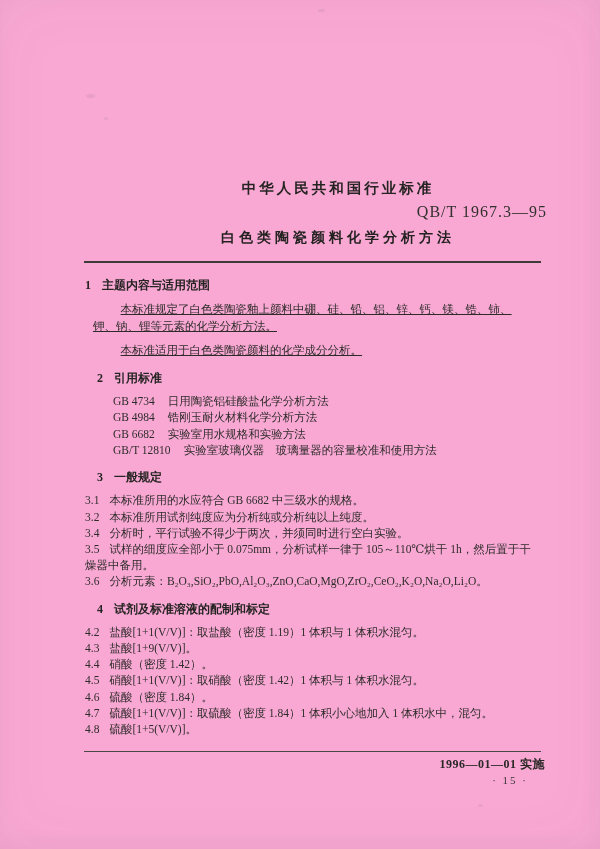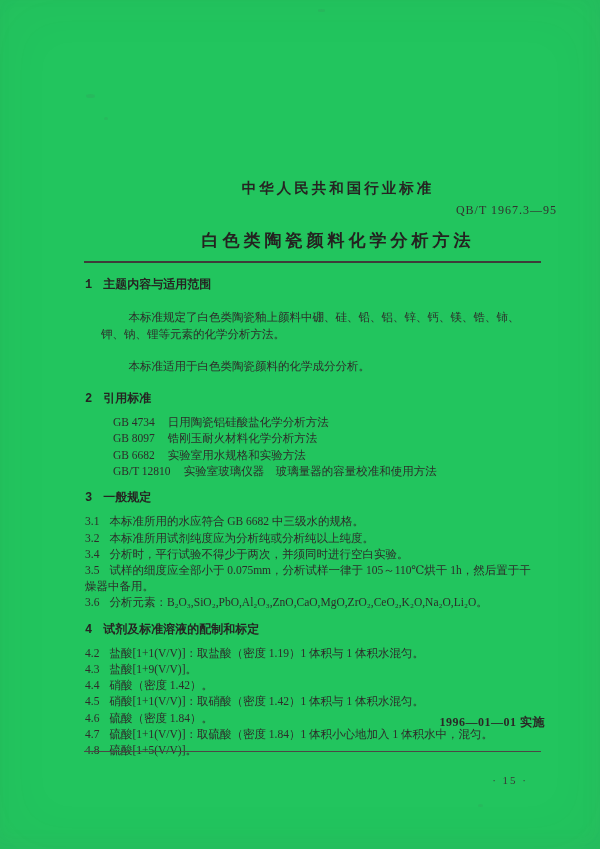--- a/index.html
+++ b/index.html
@@ -5,21 +5,21 @@
   html, body {
     margin: 0;
     padding: 0;
     background: #f4f4f2;
   }
   .sheet {
     position: relative;
     width: 600px;
     height: 849px;
     margin: 0 auto;
-    background: #22c55e;
+    background: #f9a8d4;
     box-shadow: inset 0 0 60px rgba(80,80,75,0.05), inset -4px -6px 18px rgba(120,120,115,0.05);
     overflow: hidden;
     font-family: "Liberation Serif", "DejaVu Serif", serif;
     color: #2e2c2a;
   }
   .center-line {
     position: absolute;
     left: 76px;
     width: 524px;
     text-align: center;
@@ -27,28 +27,28 @@
   .std-type {
     top: 179px;
     font-size: 14.5px;
     font-weight: bold;
     letter-spacing: 3px;
     color: #262422;
   }
   .std-number {
     position: absolute;
     top: 203px;
-    right: 43px;
-    font-size: 12px;
+    right: 53px;
+    font-size: 16px;
     letter-spacing: 1px;
     color: #33312e;
   }
   .doc-title {
     top: 229px;
-    font-size: 17px;
+    font-size: 14px;
     font-weight: bold;
     letter-spacing: 4px;
     color: #242220;
   }
   .rule-top {
     position: absolute;
     top: 261px;
     left: 84px;
     width: 457px;
     border-top: 2px solid #3e3c39;
@@ -59,28 +59,28 @@
     left: 85px;
     width: 456px;
     font-size: 11.5px;
     line-height: 16.2px;
   }
   .sec-heading {
     font-weight: bold;
     font-size: 12px;
     color: #262422;
     margin: 0 0 7px 0;
-    font-family: Liberation Mono, monospace;
   }
   .sec-heading .sec-num { margin-right: 11px; }
-  .sec-heading.gap-before { margin-top: 11px; }
+  .sec-heading.gap-before { margin-top: 11px; margin-left: 12px; }
   .para {
-    margin: 16px;
+    margin: 8px;
     text-indent: 2.4em;
     line-height: 16.5px;
+    text-decoration: underline;
   }
   .ref-row {
     margin-left: 28px;
     line-height: 16.3px;
   }
   .ref-code { margin-right: 13px; white-space: nowrap; text-align: right; }
   .clause { line-height: 16.2px; }
   .clause .c-num { margin-right: 10px; }
   .rule-bottom {
     position: absolute;
@@ -92,21 +92,21 @@
   .footer-approval {
     position: absolute;
     top: 759px;
     left: 90px;
     font-size: 12px;
     letter-spacing: 0.5px;
     color: #32302d;
   }
   .footer-impl {
     position: absolute;
-    top: 714px;
+    top: 756px;
     right: 55px;
     font-size: 12px;
     font-weight: bold;
     letter-spacing: 0.5px;
     color: #2a2826;
     margin-left: 26px;
   }
   .page-num {
     position: absolute;
     top: 774px;
@@ -144,21 +144,21 @@
     <p class="para">本标准规定了白色类陶瓷釉上颜料中硼、硅、铅、铝、锌、钙、镁、锆、铈、钾、钠、锂等元素的化学分析方法。</p>
     <p class="para">本标准适用于白色类陶瓷颜料的化学成分分析。</p>
 
     <div class="sec-heading gap-before">
       <span class="sec-num">2</span><span>引用标准</span>
     </div>
     <div class="ref-row">
       <span class="ref-code">GB 4734</span><span>日用陶瓷铝硅酸盐化学分析方法</span>
     </div>
     <div class="ref-row">
-      <span class="ref-code">GB 8097</span><span>锆刚玉耐火材料化学分析方法</span>
+      <span class="ref-code">GB 4984</span><span>锆刚玉耐火材料化学分析方法</span>
     </div>
     <div class="ref-row">
       <span class="ref-code">GB 6682</span><span>实验室用水规格和实验方法</span>
     </div>
     <div class="ref-row">
       <span class="ref-code">GB/T 12810</span><span>实验室玻璃仪器　玻璃量器的容量校准和使用方法</span>
     </div>
 
     <div class="sec-heading gap-before">
       <span class="sec-num">3</span><span>一般规定</span>

